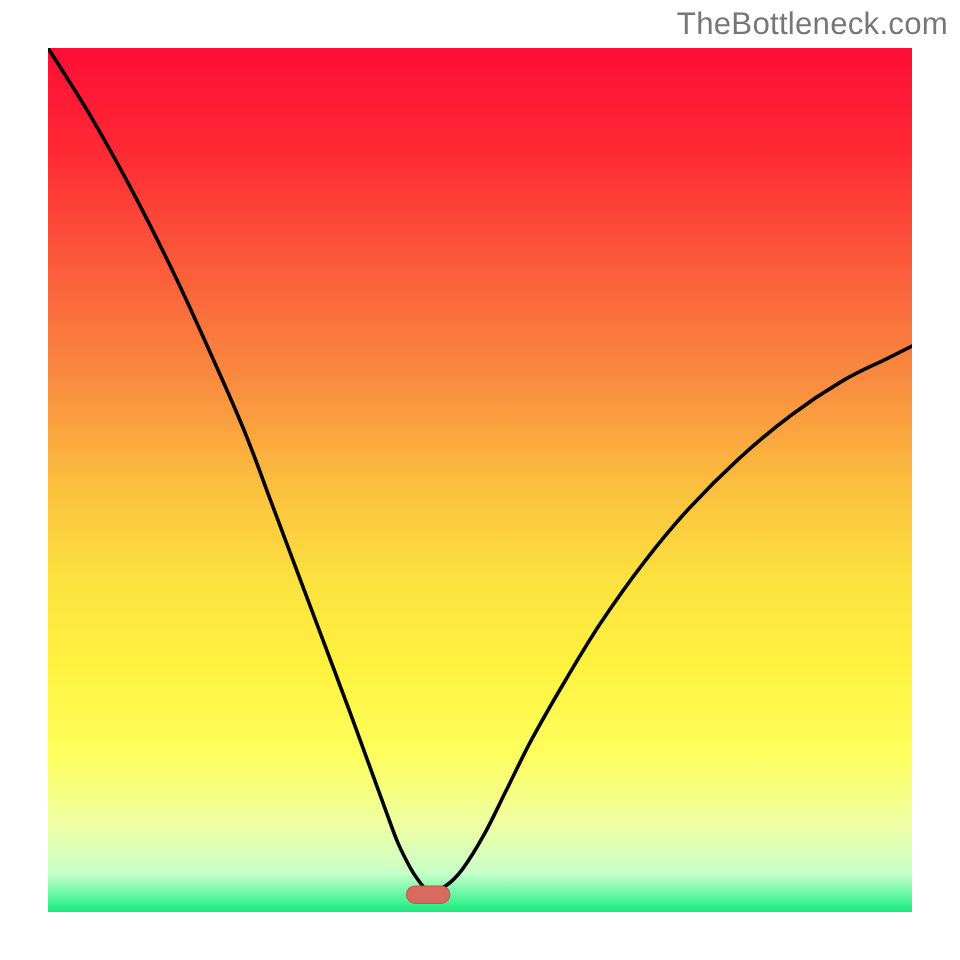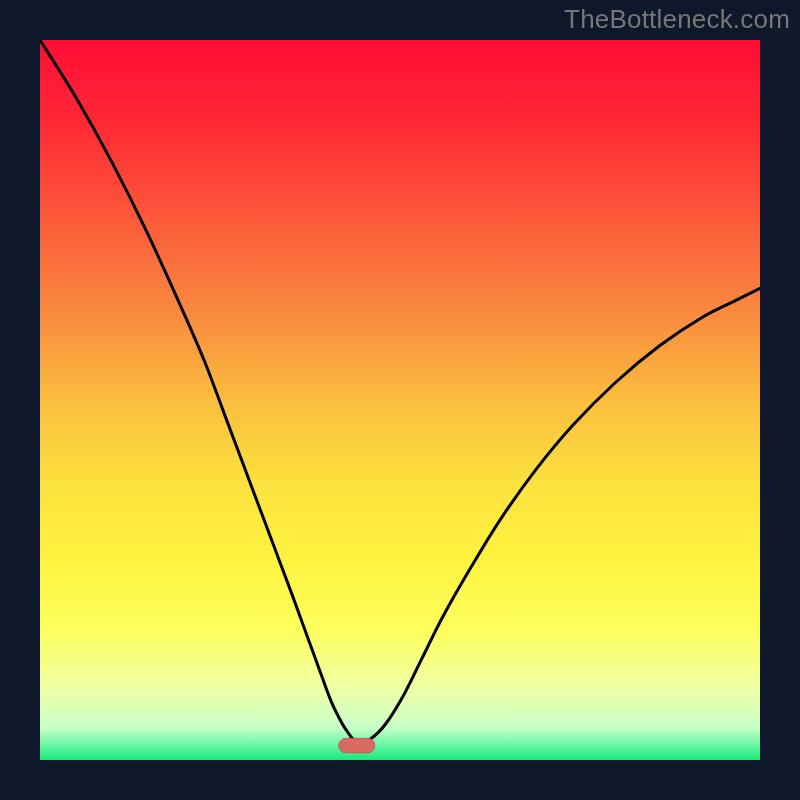--- a/index.html
+++ b/index.html
@@ -8,21 +8,21 @@
     width: 800px;
     height: 800px;
     overflow: hidden;
     background: #000;
     font-family: Arial, Helvetica, sans-serif;
   }
   .frame {
     position: relative;
     width: 800px;
     height: 800px;
-    background: #0f172a;
+    background: #ffffff;
   }
   .watermark {
     position: absolute;
     top: 4px;
     right: 10px;
     color: #777;
     font-size: 26px;
     font-weight: 500;
     letter-spacing: 0.2px;
     z-index: 5;

